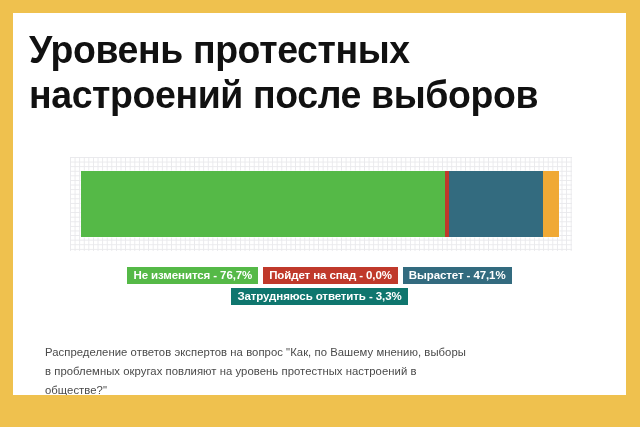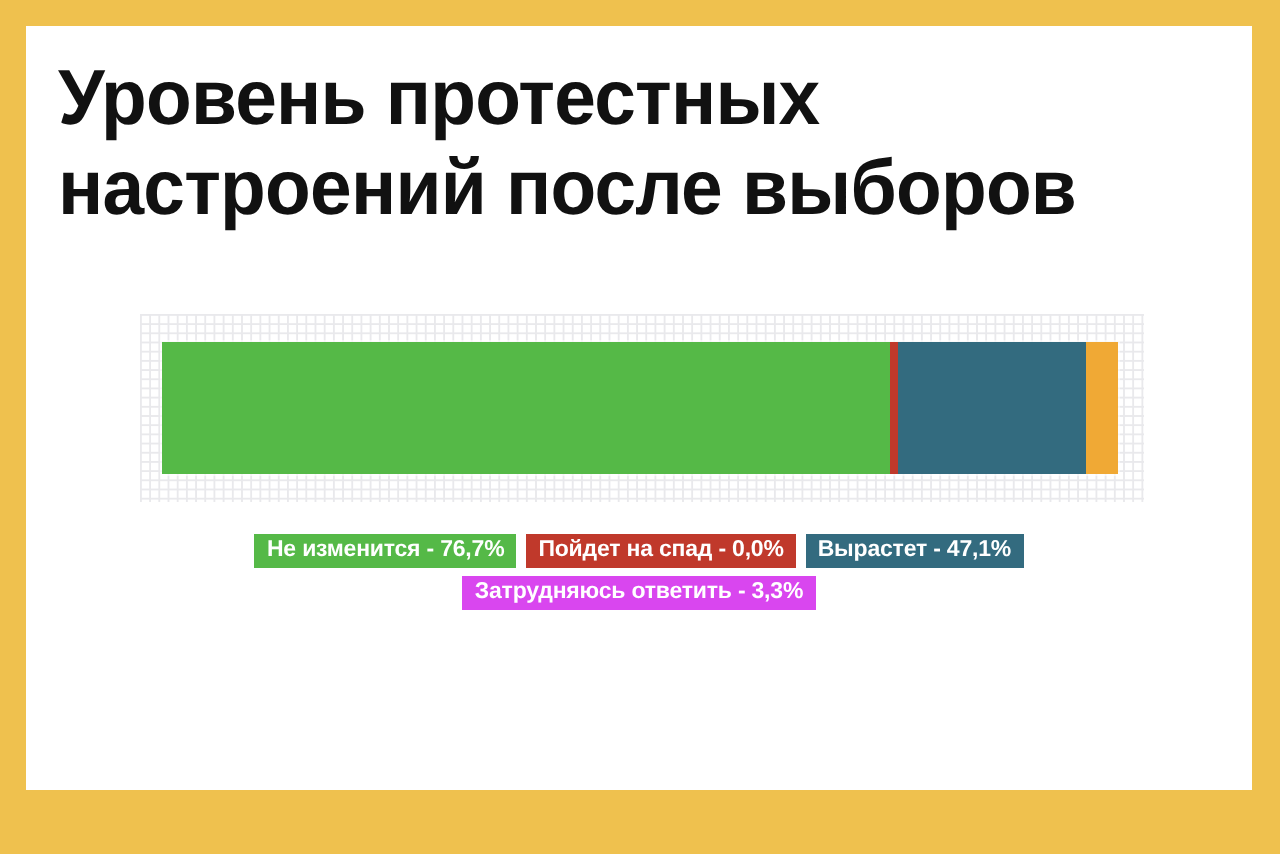--- a/index.html
+++ b/index.html
@@ -144,19 +144,24 @@
       </div>
     </div>
 
     <div class="legend">
       <div class="legend-row">
         <span class="legend-chip" style="background: rgb(85, 185, 71); text-align: center;">Не изменится - 76,7%</span>
         <span class="legend-chip" style="background: rgb(192, 57, 43); text-align: right;">Пойдет на спад - 0,0%</span>
         <span class="legend-chip" style="background: rgb(51, 107, 127);">Вырастет - 47,1%</span>
       </div>
       <div class="legend-row">
-        <span class="legend-chip" style="background: #d946ef;">Затрудняюсь ответить - 3,3%</span>
+        <span class="legend-chip" style="background: #0f766e;">Затрудняюсь ответить - 3,3%</span>
       </div>
     </div>
 
+    <div class="caption">
+      <div>Распределение ответов экспертов на вопрос "Как, по Вашему мнению, выборы</div>
+      <div>в проблемных округах повлияют на уровень протестных настроений в</div>
+      <div class="caption-last">обществе?"</div>
+    </div>
 
   </div>
 </div>
 
 </body></html>

